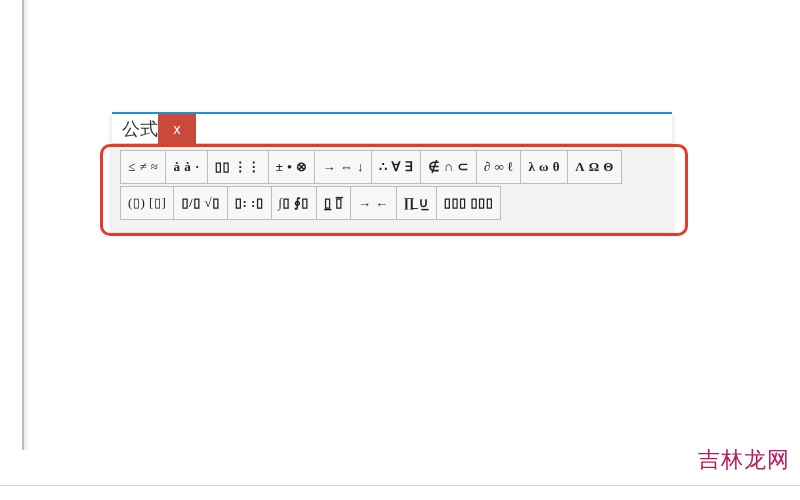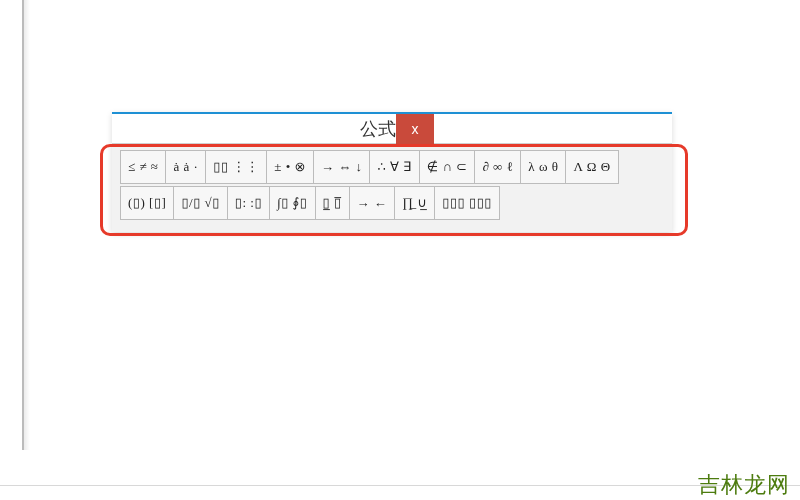--- a/index.html
+++ b/index.html
@@ -34,21 +34,21 @@
       width: 560px;
       background: #fff;
       box-shadow: 0 2px 6px rgba(0,0,0,0.15);
     }
     .titlebar {
       height: 32px;
       border-top: 2px solid #1e90d4;
       border-bottom: 1px solid #d0d0d0;
       display: flex;
       align-items: center;
-      justify-content: center;
+      justify-content: flex-start;
       background: #fff;
     }
     .titlebar-title {
       padding-left: 10px;
       font-size: 18px;
       color: #333;
     }
     .close-btn {
       width: 38px;
       height: 30px;
@@ -88,27 +88,28 @@
       font-size: 13px;
       color: #222;
       cursor: pointer;
       padding: 0 7px;
       white-space: nowrap;
       letter-spacing: 0.5px;
       font-family: "Cambria Math", "Segoe UI Symbol", serif;
     }
     .tool-group + .tool-group {
       border-left: none;
+      font-weight: bold;
     }
     .watermark {
       position: absolute;
       right: 10px;
-      bottom: 0;
+      bottom: 25px;
       font-size: 22px;
-      color: #4d7c0f;
+      color: #be185d;
       font-weight: 500;
       letter-spacing: 1px;
     }
     .bottom-edge {
       position: absolute;
       left: 0;
       right: 0;
       bottom: 14px;
       height: 1px;
       background: #d8d8d8;

